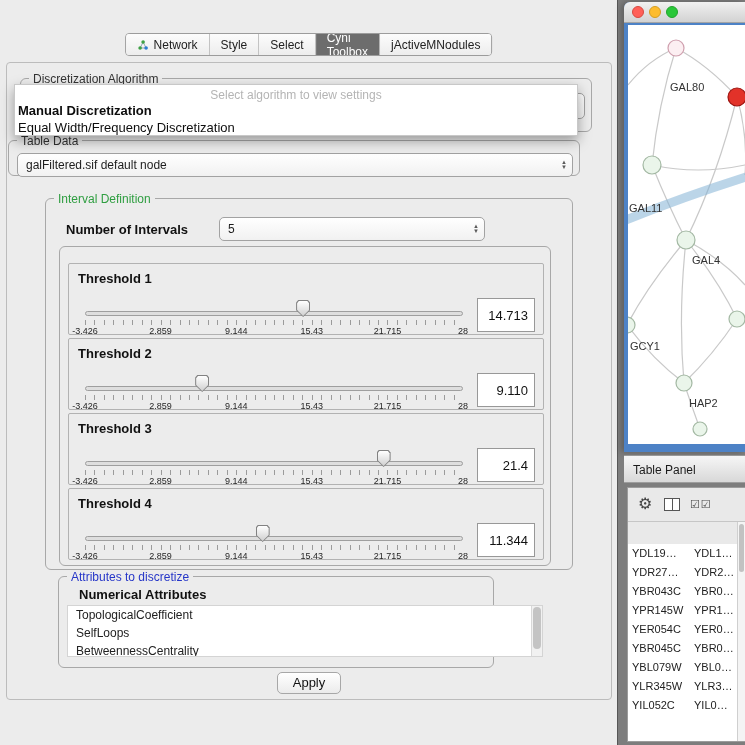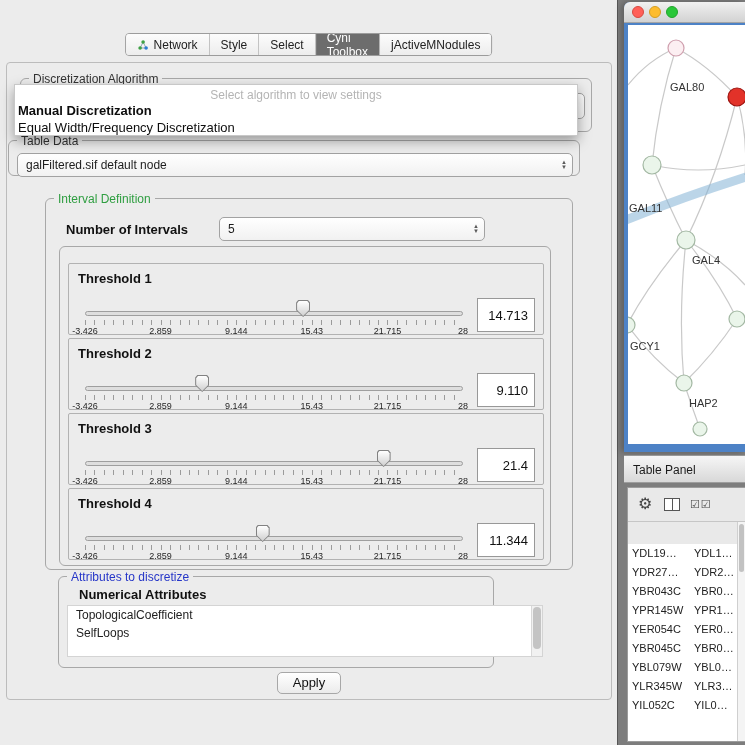--- a/index.html
+++ b/index.html
@@ -268,20 +268,21 @@
 
   <div id="attributes-group" class="group">
     <span class="group-label blue">Attributes to discretize</span>
     <span id="attr-list-label">Numerical Attributes</span>
     <div id="attr-list">
       <div id="attr-scrollbar">
         <div id="attr-scroll-thumb"></div>
       </div>
     <div class="attr-item">TopologicalCoefficient</div>
         <div class="attr-item">SelfLoops</div>
+        <div class="attr-item">BetweennessCentrality</div>
       </div>
   </div>
 
   <div id="apply-btn">Apply</div>
 
 </div>
 
 <div id="network-window">
   <div id="nw-titlebar">
     <span id="tl-red" class="traffic"></span>

